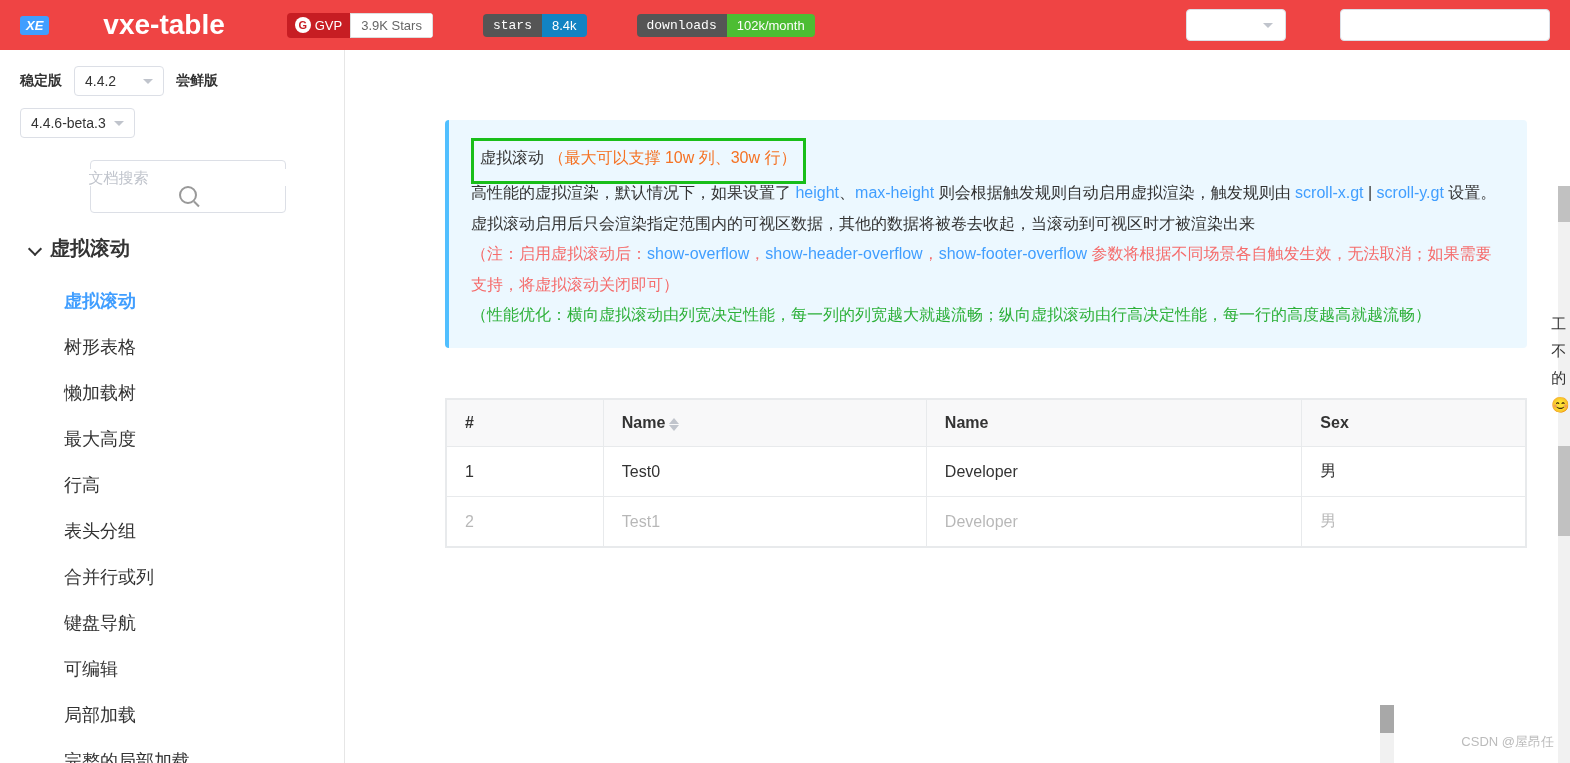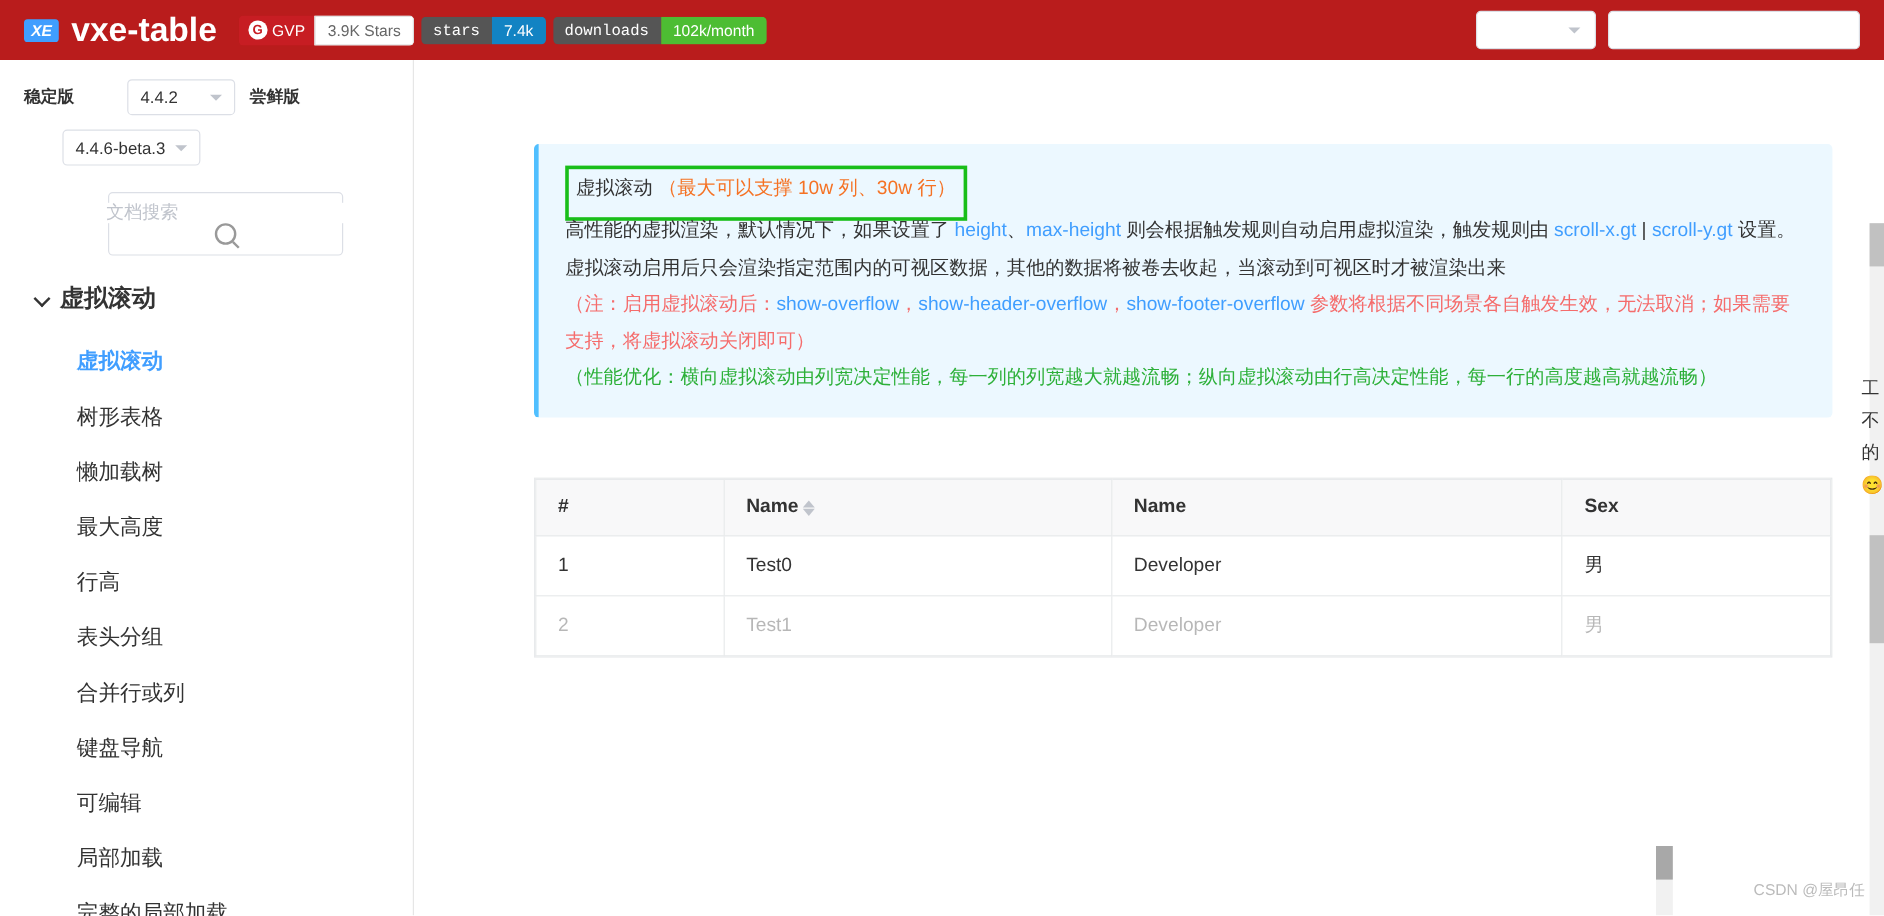--- a/index.html
+++ b/index.html
@@ -1,40 +1,40 @@
 <!DOCTYPE html>
 <html><head>
 <meta charset="utf-8">
 <style>
 * { margin: 0; padding: 0; box-sizing: border-box; }
 body { font-family: -apple-system, BlinkMacSystemFont, "Segoe UI", "PingFang SC", "Microsoft YaHei", sans-serif; font-size: 14px; color: #333; background: #fff; width: 1570px; height: 763px; overflow: hidden; position: relative; }
 
 
 .header { background: #2c3e50; background: #303133; height: 50px; display: flex; align-items: center; padding: 0 20px; color: #fff; }
-.header { background: #b91c1c; }
+.header { background: #ef4444; gap: 44px; }
 .logo-badge { background: #409eff; color: #fff; padding: 2px 6px; border-radius: 3px; font-style: italic; font-weight: bold; font-size: 13px; margin-right: 10px; }
 .logo-text { font-size: 28px; font-weight: 600; color: #fff; margin-right: 18px; }
 .badge-group { display: inline-flex; border-radius: 4px; overflow: hidden; margin-right: 6px; font-size: 13px; }
 .badge-left { background: #555; color: #fff; padding: 4px 10px; display: flex; align-items: center; gap: 4px; font-family: Liberation Mono, monospace; }
 .badge-right { padding: 4px 10px; color: #fff; }
 .badge-right.green { background: #4dbd33; }
 .badge-right.blue { background: #1283c3; }
 .gvp-g { background: #fff; color: #c71d23; border-radius: 50%; width: 16px; height: 16px; display: inline-flex; align-items: center; justify-content: center; font-size: 11px; font-weight: bold; }
 .gvp-left { background: #c71d23; padding: 4px 8px; display: flex; align-items: center; gap: 4px; }
 .header-spacer { flex: 1; }
 .lang-select, .ver-select { background: #fff; border: 1px solid #dcdfe6; border-radius: 4px; padding: 6px 12px; display: flex; align-items: center; gap: 10px; cursor: pointer; margin-left: 10px; min-width: 100px; justify-content: space-between; }
 .ver-select { min-width: 210px; }
 .caret-down { width: 0; height: 0; border-left: 5px solid transparent; border-right: 5px solid transparent; border-top: 5px solid #c0c4cc; }
 
 
 .container { display: flex; height: calc(100% - 50px); }
 .sidebar { width: 345px; border-right: 1px solid #e6e6e6; display: flex; flex-direction: column; }
 .version-row { display: flex; align-items: center; gap: 12px; padding: 16px 20px; flex-wrap: wrap; }
 .ver-label { font-weight: 600; }
-.ver-dropdown { border: 1px solid #dcdfe6; border-radius: 4px; padding: 6px 10px; display: flex; align-items: center; gap: 8px; cursor: pointer; min-width: 90px; justify-content: space-between; margin-left: 32px; }
+.ver-dropdown { border: 1px solid #dcdfe6; border-radius: 4px; padding: 6px 10px; display: flex; align-items: center; gap: 8px; cursor: pointer; min-width: 90px; justify-content: space-between; }
 .search-box { margin: 6px 58px 12px 90px; border: 1px solid #dcdfe6; border-radius: 4px; display: flex; align-items: center; padding: 8px 12px; flex-direction: column; }
 .search-input { border: none; outline: none; flex: 1; font-size: 15px; color: #606266; }
 .search-input::placeholder { color: #c0c4cc; }
 .search-icon { width: 18px; height: 18px; border: 2px solid #999; border-radius: 50%; position: relative; }
 .search-icon::after { content: ''; position: absolute; width: 7px; height: 2px; background: #999; transform: rotate(45deg); bottom: -3px; right: -5px; }
 
 .nav-section { padding: 10px 30px; overflow-y: auto; flex: 1; position: relative; }
 .nav-header { display: flex; align-items: center; gap: 10px; font-size: 20px; font-weight: 700; margin-bottom: 16px; cursor: pointer; }
 .chev { width: 10px; height: 10px; border-left: 2px solid #333; border-bottom: 2px solid #333; transform: rotate(-45deg); }
 .nav-list { list-style: none; padding-left: 34px; }
@@ -77,21 +77,21 @@
   <span class="logo-text">vxe-table</span>
   <span class="badge-group">
     <span class="gvp-left">
         <span class="gvp-g">G</span>
         <span>GVP</span>
       </span>
     <span class="badge-right" style="background:#fff;color:#666;border:1px solid #ddd;">3.9K Stars</span>
   </span>
   <span class="badge-group">
     <span class="badge-left">stars</span>
-    <span class="badge-right blue">7.4k</span>
+    <span class="badge-right blue">8.4k</span>
   </span>
   <span class="badge-group">
     <span class="badge-left">downloads</span>
     <span class="badge-right green">102k/month</span>
   </span>
   <span class="header-spacer"></span>
   <div class="lang-select">
     <span>中文</span>
       <span class="caret-down"></span>
   </div>

